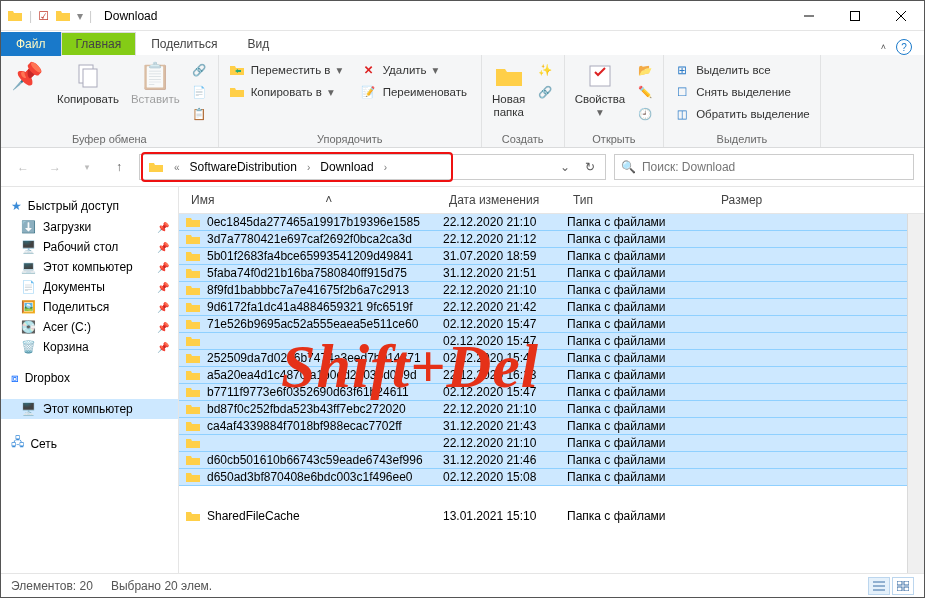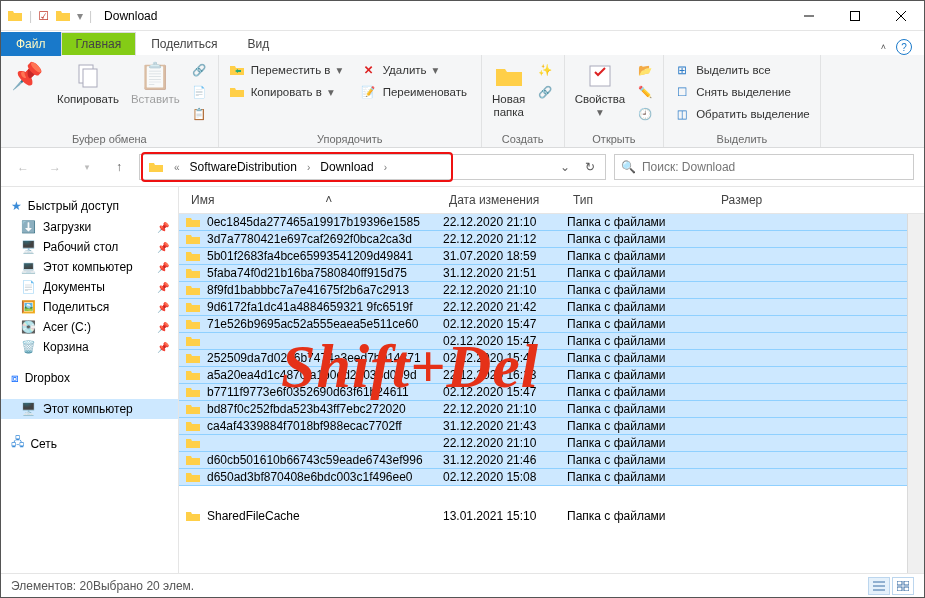--- a/index.html
+++ b/index.html
@@ -63,21 +63,21 @@
 .c-date { width: 124px; }
 .c-type { width: 148px; }
 .c-size { width: 100px; }
 .rows { flex: 1; overflow-y: auto; }
 .row-item { display: flex; align-items: center; padding: 1px 0 1px 6px; background: #cde8ff; border:1px solid #8fd0ff; border-left:none; border-right:none; margin-top:-1px; cursor:pointer;}
 .row-item .fic { width: 18px; text-align: center; }
 .row-item .c-name { display: flex; gap: 4px; }
 .rows .row-item.unsel { background:transparent; border-color:transparent;margin-top:21px;}
 .scrollbar { width:17px; background:#f0f0f0; border-left:1px solid #dadada;}
 
-.status { height: 24px; border-top: 1px solid #e5e5e5; display: flex; align-items: center; padding: 0 10px; color: #555; }
+.status { height: 24px; border-top: 1px solid #e5e5e5; display: flex; align-items: center; padding: 0 10px; gap: 18px; color: #555; }
 .status .rt { margin-left:auto; display:flex; gap:2px;}
 .status .vb { width:22px; height:18px; border:1px solid #bcd6ee; background:#e5f1fb; display:flex; align-items:center; justify-content:center; cursor:pointer;}
 
 .overlay { position: absolute; top: 330px; left: 280px; font-size: 62px; font-weight: 700; font-style: italic; color: #e53118; letter-spacing: 1px; pointer-events: none; font-family: Georgia, 'Times New Roman', serif; }
 
 svg { display:block; }
 .folder-svg { fill:#ffcf48; }
 .carat{font-size:9px; color:#555;}
 .sort-ind{ flex:1; text-align:center;}
 </style>

